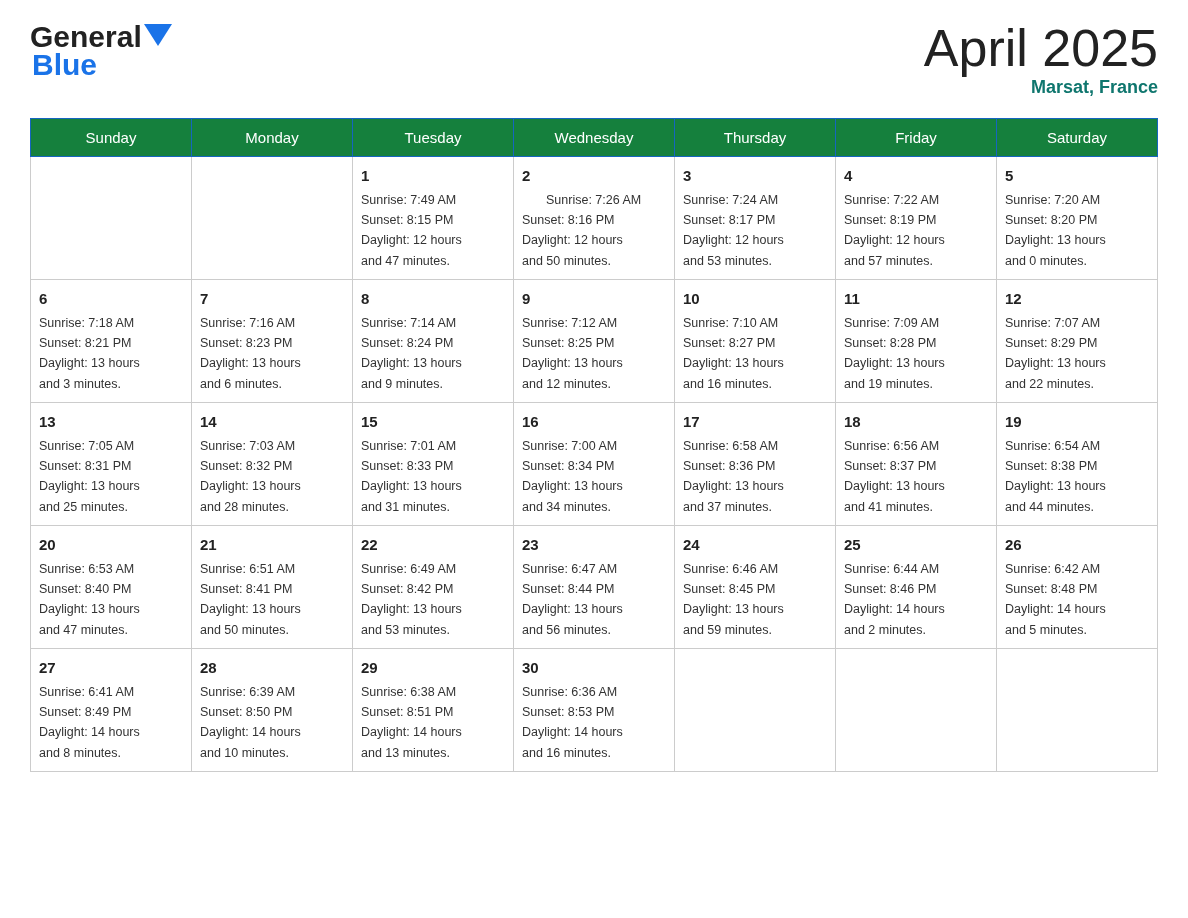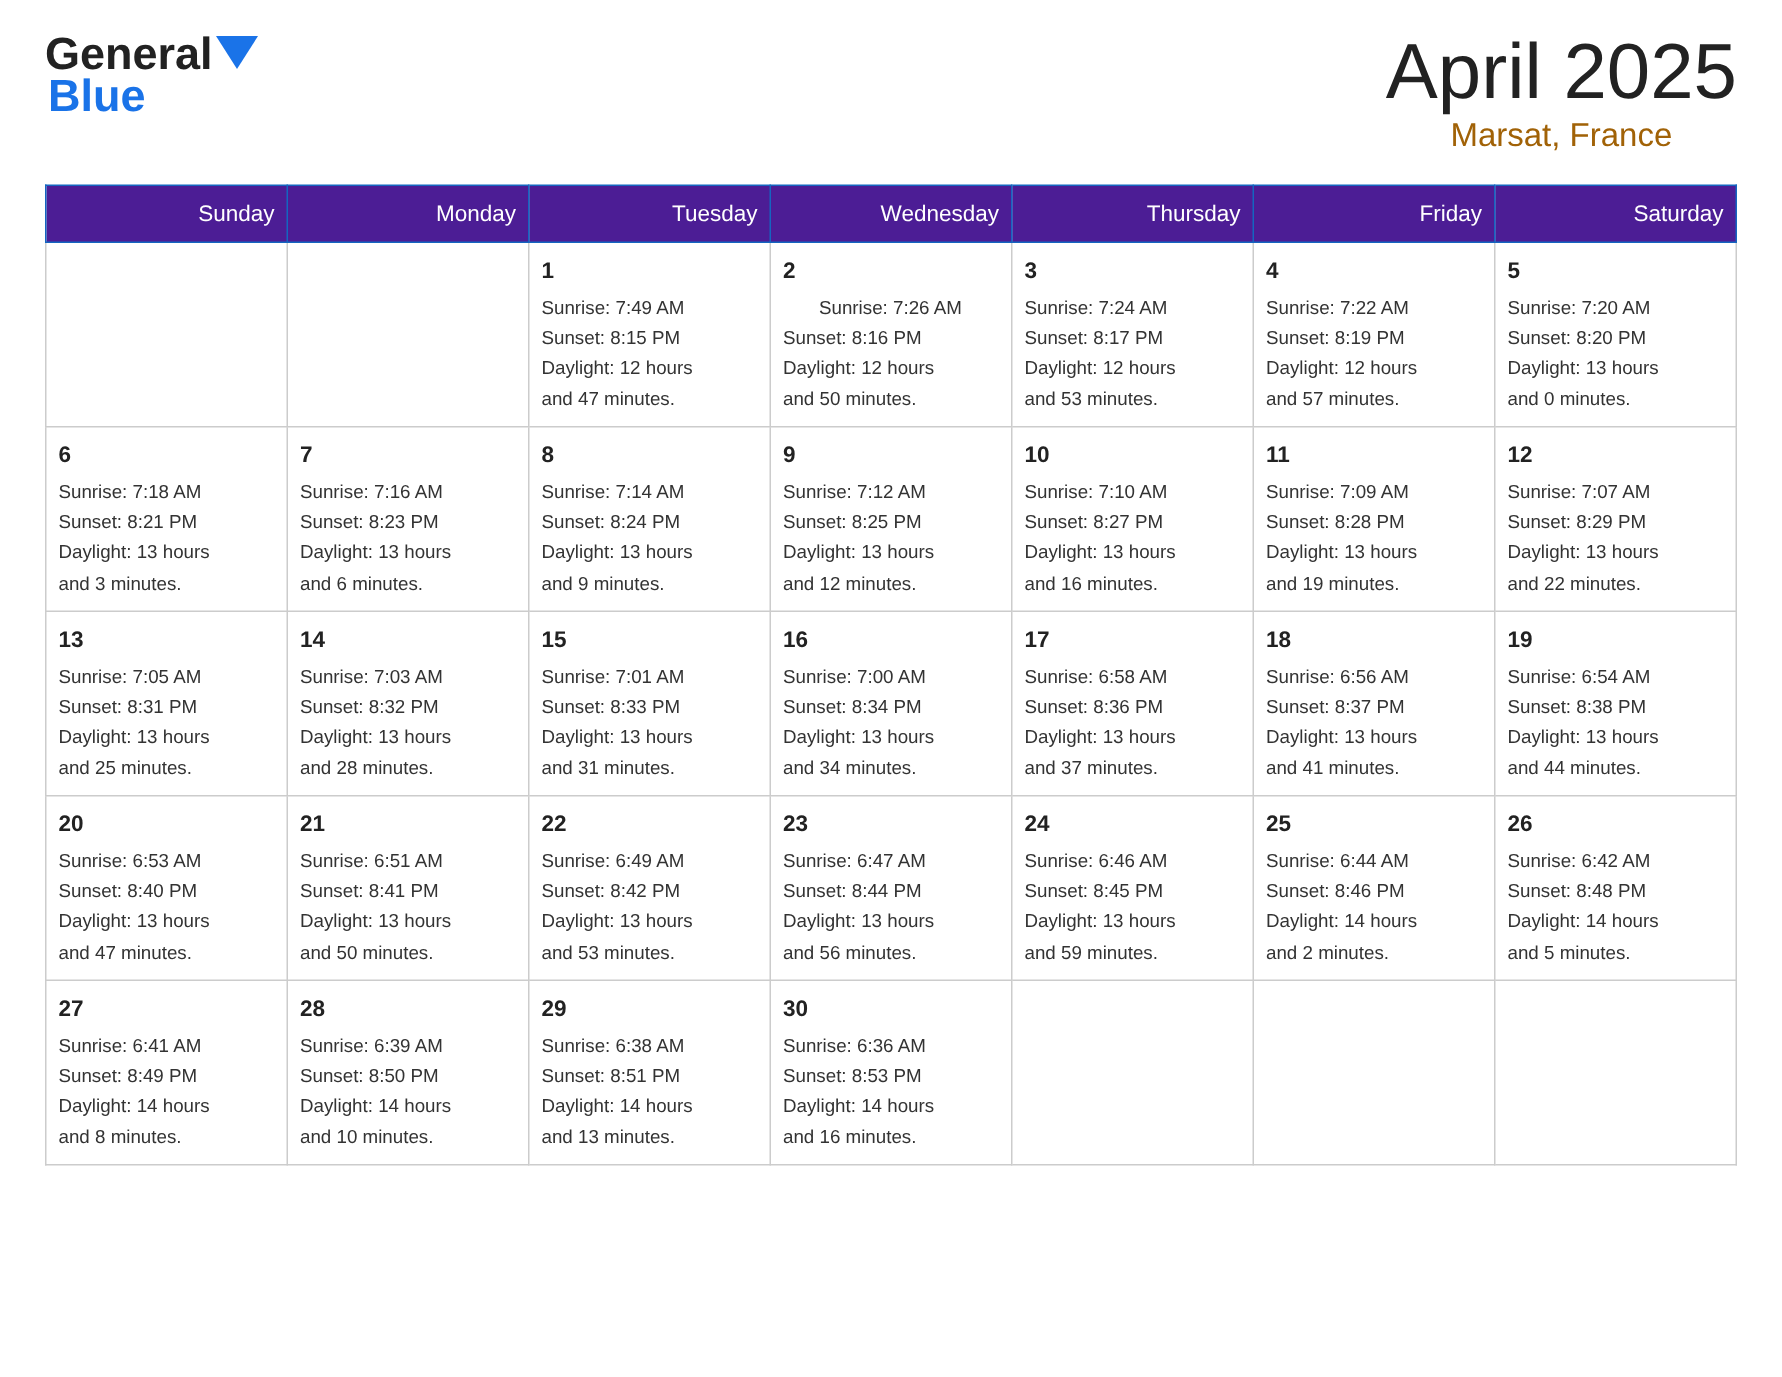--- a/index.html
+++ b/index.html
@@ -11,42 +11,42 @@
       min-height: 918px;
       padding: 20px 30px;
     }
     .header {
       display: flex;
       justify-content: space-between;
       align-items: flex-start;
       margin-bottom: 20px;
     }
     .title-block {
-      text-align: center;
+      text-align: right;
     }
     .title-block h1 {
       font-size: 52px;
       font-weight: normal;
       color: #222;
       line-height: 1.1;
     }
     .title-block h2 {
-      font-size: 22px;
-      font-weight: normal;
-      color: #a16207;
+      font-size: 18px;
+      font-weight: bold;
+      color: #0f766e;
     }
     .calendar {
       width: 100%;
       border-collapse: collapse;
     }
     .calendar th {
-      background-color: #4c1d95;
+      background-color: #15803d;
       color: #fff;
       padding: 10px 8px;
-      text-align: right;
+      text-align: center;
       font-size: 15px;
       font-weight: normal;
       border: 1px solid #1565c0;
     }
     .calendar td {
       vertical-align: top;
       padding: 8px 8px;
       border: 1px solid #ccc;
       font-size: 13px;
       min-width: 140px;

